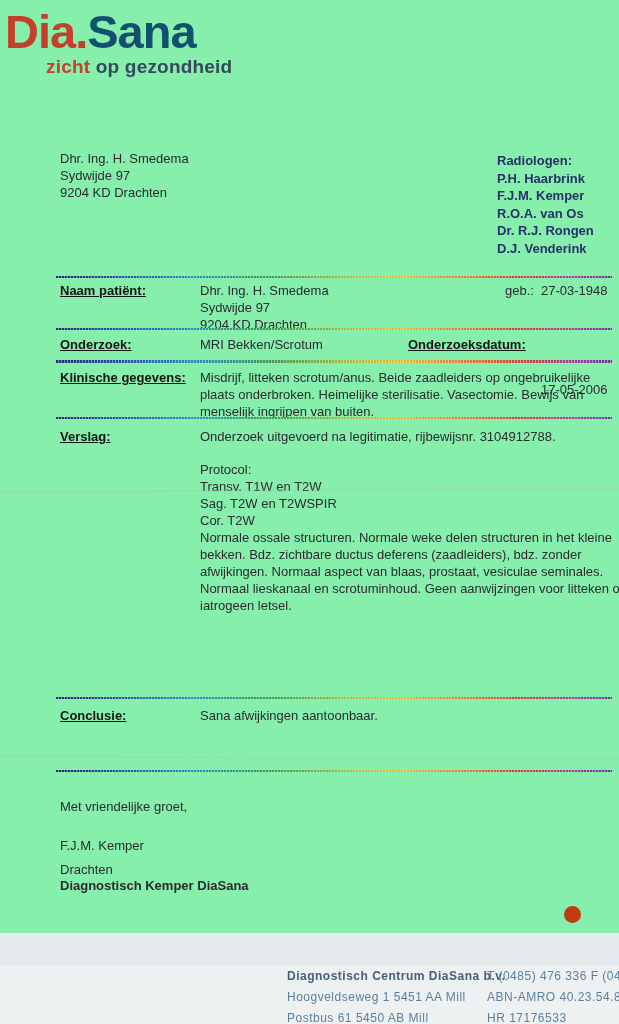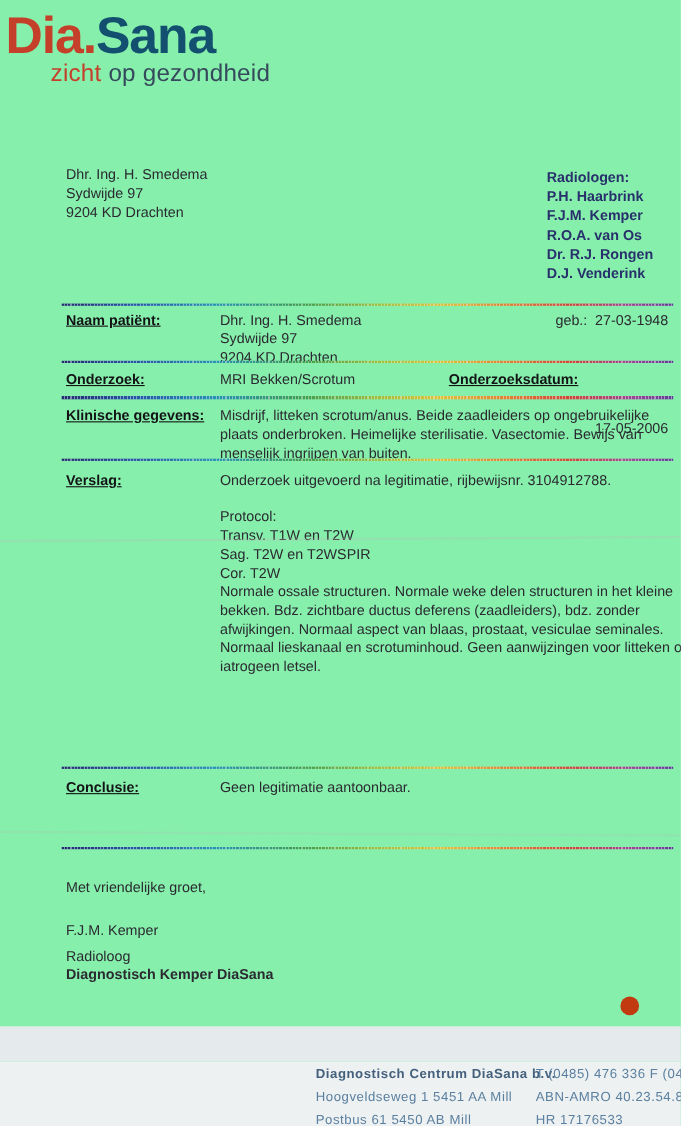--- a/index.html
+++ b/index.html
@@ -10,21 +10,21 @@
     color:#2a2a30;font-size:13px;line-height:17px;
   }
   .abs{position:absolute;}
   .b{font-weight:bold;}
   .label{font-weight:bold;text-decoration:underline;color:#131316;white-space:nowrap;}
   
   .logo{letter-spacing:-1px;font-weight:bold;font-size:47px;line-height:47px;white-space:nowrap;}
   .logo .red{color:#c5402a;}
   .logo .blue{color:#134f6e;}
   .logo .dot{color:#c5402a;}
-  .tagline{font-size:22px;font-weight:normal;letter-spacing:0.2px;white-space:nowrap;}
+  .tagline{font-size:19px;font-weight:bold;letter-spacing:0.2px;white-space:nowrap;}
   .tagline .red{color:#c5402a;}
   .tagline .slate{color:#36495c;}
   
   .divider{
     left:56px;right:7px;height:2px;position:absolute;
     background:linear-gradient(90deg,#1f2f6e 0%,#2456a8 12%,#2593b4 25%,#3fa04c 40%,#9ebf3e 52%,#ddc03b 62%,#df7f33 73%,#cd4636 83%,#9c4694 93%,#5f3d99 100%);
   }
   .divider::after{
     content:"";position:absolute;inset:0;
     background:repeating-linear-gradient(90deg,rgba(247,246,243,0) 0 2px,rgba(247,246,243,0.45) 2px 3px);
@@ -104,27 +104,27 @@
     <div>Cor. T2W</div>
   </div>
   <div class="abs para" style="left:200px;top:529px;">Normale ossale structuren. Normale weke delen structuren in het kleine bekken. Bdz. zichtbare ductus deferens (zaadleiders), bdz. zonder afwijkingen. Normaal aspect van blaas, prostaat, vesiculae seminales. Normaal lieskanaal en scrotuminhoud. Geen aanwijzingen voor litteken of iatrogeen letsel.</div>
 
   <div class="abs crease" style="top:489px;transform:rotate(-0.35deg);"></div>
   <div class="abs crease" style="top:757px;transform:rotate(0.3deg);opacity:.7;"></div>
 
   <div class="abs divider" style="top:697px;"></div>
 
   <div class="abs label" style="left:60px;top:707px;">Conclusie:</div>
-  <div class="abs" style="left:200px;top:707px;">Geen legitimatie aantoonbaar.</div>
+  <div class="abs" style="left:200px;top:707px;">Sana afwijkingen aantoonbaar.</div>
 
   <div class="abs divider" style="top:770px;"></div>
 
   <div class="abs" style="left:60px;top:798px;">Met vriendelijke groet,</div>
   <div class="abs" style="left:60px;top:837px;">F.J.M. Kemper</div>
-  <div class="abs" style="left:60px;top:861px;">Radioloog</div>
+  <div class="abs" style="left:60px;top:861px;">Drachten</div>
   <div class="abs b" style="left:60px;top:877px;">Diagnostisch Kemper DiaSana</div>
 
   <div class="abs red-dot" style="left:564px;top:906px;"></div>
 
   <div class="abs footer-band1"></div>
   <div class="abs footer-band2"></div>
 
 
   <div class="abs footer" style="left:287px;top:966px;">
     <div class="dark">Diagnostisch Centrum DiaSana b.v.</div>

